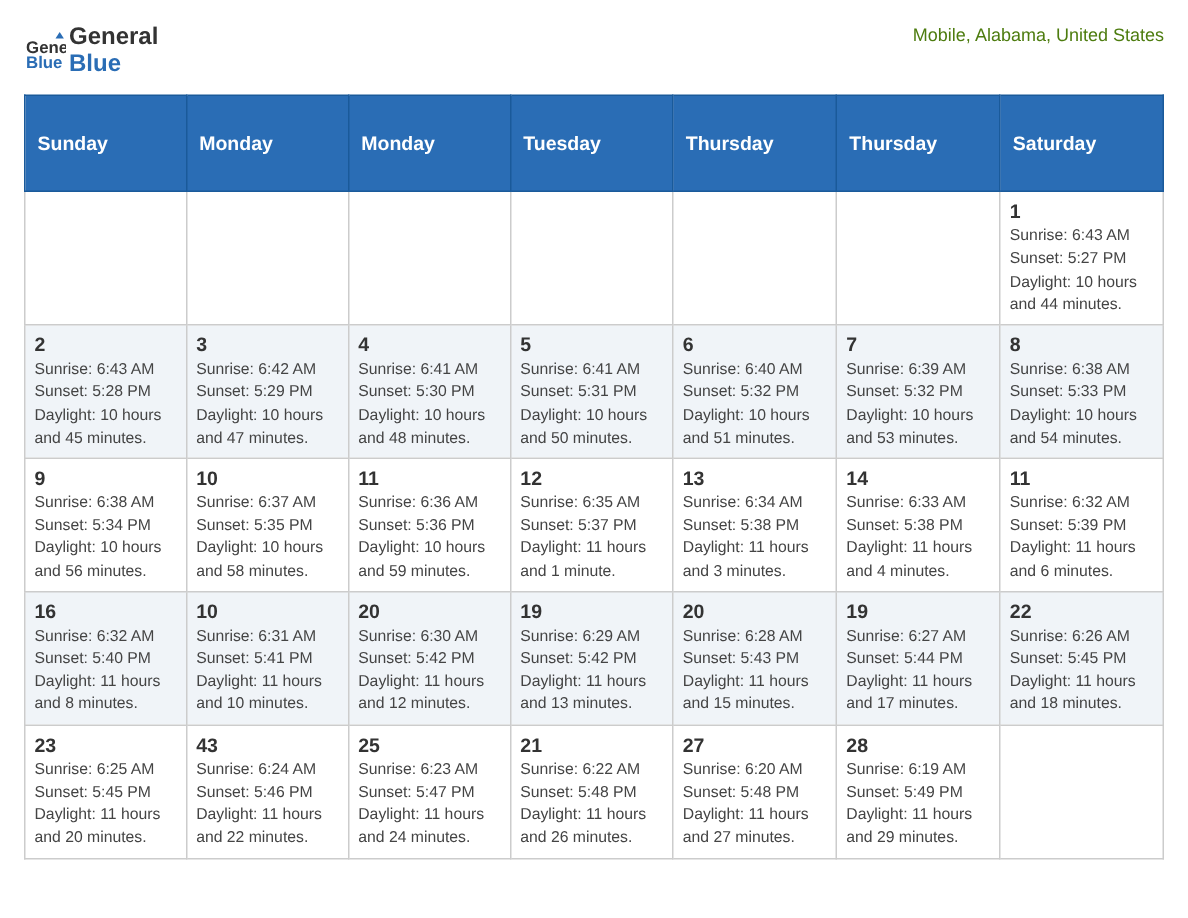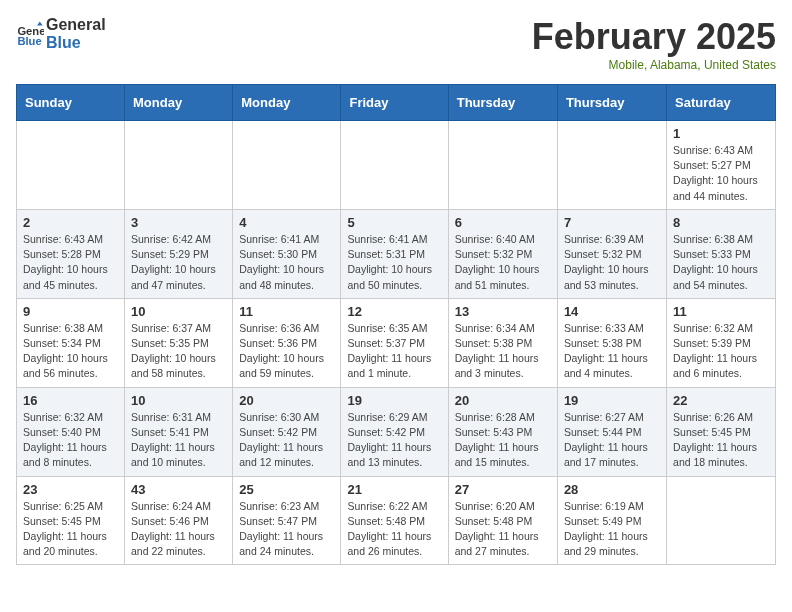--- a/index.html
+++ b/index.html
@@ -42,21 +42,21 @@
     }
     .calendar {
       width: 100%;
       border-collapse: collapse;
       border: 1px solid #ccc;
     }
     .calendar th {
       background: #2a6db5;
       color: #fff;
       text-align: left;
-      padding: 10px 8px;
+      padding: 24px 8px;
       font-size: 13px;
       font-weight: bold;
       border: 1px solid #1a5a9a;
     }
     .calendar td {
       vertical-align: top;
       border: 1px solid #ccc;
       padding: 5px 6px;
       width: 113px;
       min-height: 80px;
@@ -93,32 +93,31 @@
         <text x="2" y="22" font-size="16" font-weight="bold" fill="#333">General</text>
         <text x="2" y="36" font-size="16" font-weight="bold" fill="#2a6db5">Blue</text>
         <polygon points="30,8 38,8 34,2" fill="#2a6db5"></polygon>
       </svg>
       <div>
         <div style="font-size:16px;font-weight:bold;color:#333;line-height:1.1;">General</div>
         <div style="font-size:16px;font-weight:bold;color:#2a6db5;line-height:1.1;">Blue</div>
       </div>
     </div>
     <div class="title-block">
-      <div class="month-title">February 2025</div>
       <div class="location">Mobile, Alabama, United States</div>
     </div>
   </div>
 
   <table class="calendar">
     <thead>
       <tr>
       <th>Sunday</th>
           <th>Monday</th>
           <th>Monday</th>
-          <th>Friday</th>
+          <th>Tuesday</th>
           <th>Thursday</th>
           <th>Thursday</th>
           <th>Saturday</th>
         </tr>
     </thead>
     <tbody id="calendar-body">
     <tr class="week-row">
           <td class="empty-cell"></td>
           <td class="empty-cell"></td>
           <td class="empty-cell"></td>

